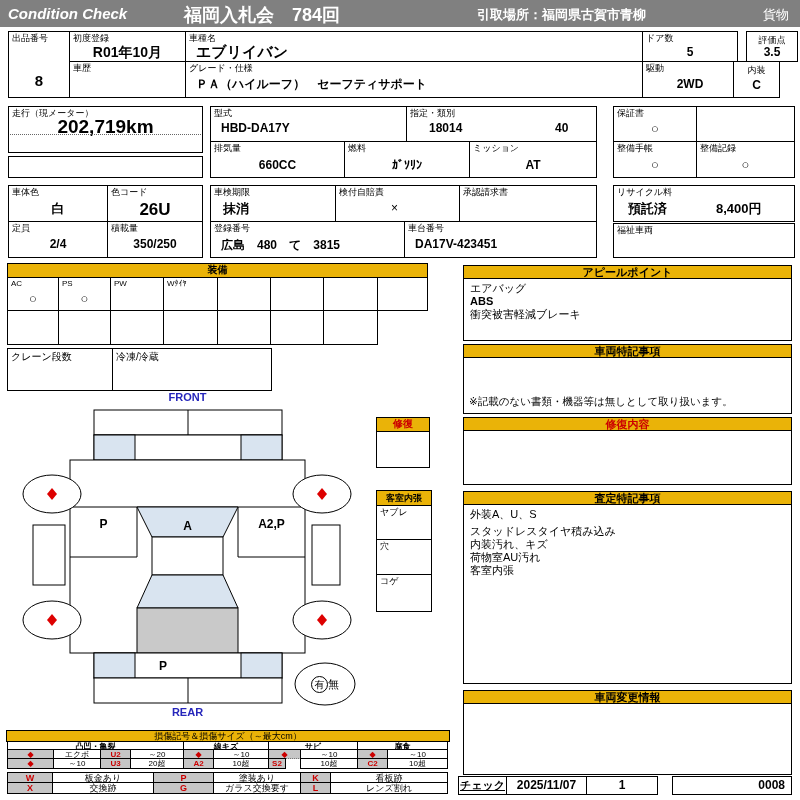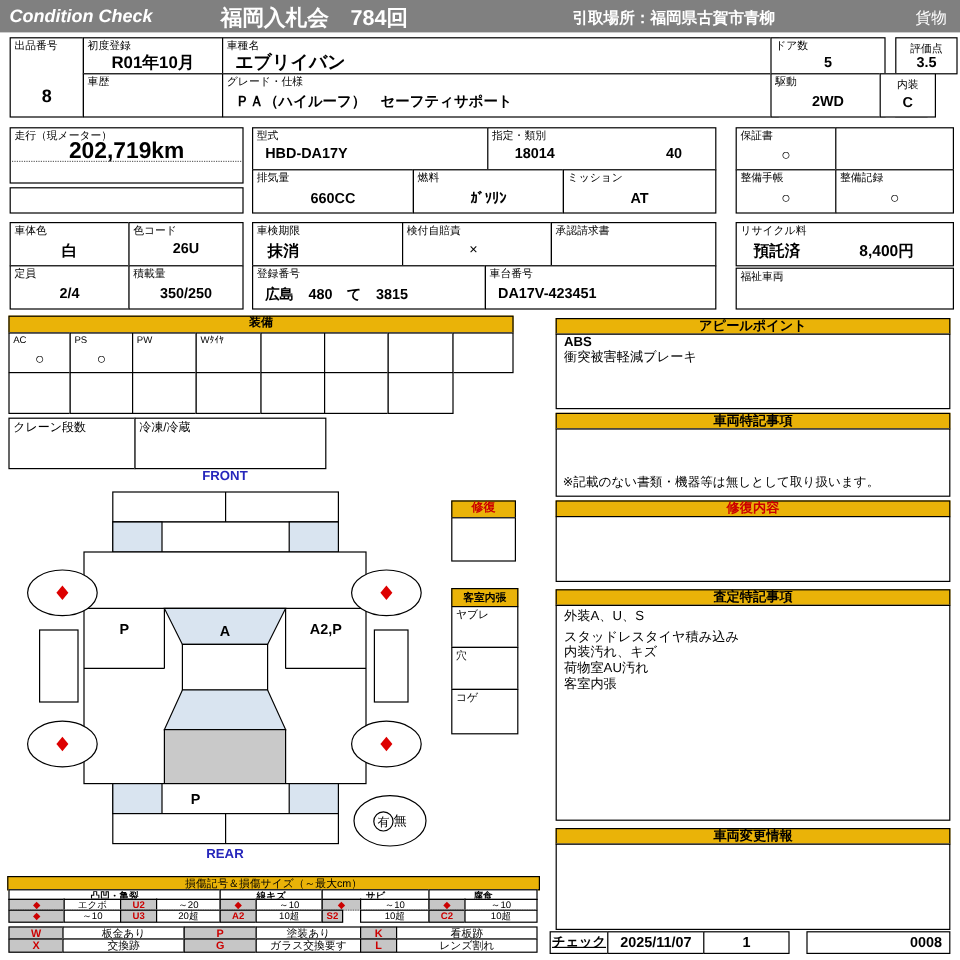--- a/index.html
+++ b/index.html
@@ -119,21 +119,21 @@
     <span class="lbl">整備記録</span>
     <span class="cv" style="top:15px;font-size:13px;">○</span>
   </div>
 
   <div class="box" style="left:8px;top:185px;width:100px;height:37px;">
     <span class="lbl">車体色</span>
     <span class="cv" style="top:14px;font-size:13px;">白</span>
   </div>
   <div class="box" style="left:107px;top:185px;width:96px;height:37px;">
     <span class="lbl">色コード</span>
-    <span class="cv" style="top:14px;font-size:12px;">26U</span>
+    <span class="cv" style="top:14px;font-size:17px;">26U</span>
   </div>
   <div class="box" style="left:8px;top:221px;width:100px;height:37px;">
     <span class="lbl">定員</span>
     <span class="cv" style="top:15px;font-size:12px;">2/4</span>
   </div>
   <div class="box" style="left:107px;top:221px;width:96px;height:37px;">
     <span class="lbl">積載量</span>
     <span class="cv" style="top:15px;font-size:12px;">350/250</span>
   </div>
   <div class="box" style="left:210px;top:185px;width:126px;height:37px;">
@@ -261,20 +261,21 @@
   </div>
   <div class="box" style="left:376px;top:539px;width:56px;height:36px;">
     <span class="lbl">穴</span>
   </div>
   <div class="box" style="left:376px;top:574px;width:56px;height:38px;">
     <span class="lbl">コゲ</span>
   </div>
 
   <div class="hdrbar" style="left:463px;top:265px;width:329px;height:14px;">アピールポイント</div>
   <div class="box" style="left:463px;top:278px;width:329px;height:63px;">
+    <div class="pnl-line" style="margin:3px 0 0 6px;">エアバッグ</div>
     <div class="pnl-line" style="margin-left:6px;font-weight:bold;">ABS</div>
     <div class="pnl-line" style="margin-left:6px;">衝突被害軽減ブレーキ</div>
   </div>
 
   <div class="hdrbar" style="left:463px;top:344px;width:329px;height:14px;">車両特記事項</div>
   <div class="box" style="left:463px;top:357px;width:329px;height:57px;">
     <span class="abs" style="left:5px;bottom:4px;font-size:10.5px;white-space:nowrap;">※記載のない書類・機器等は無しとして取り扱います。</span>
   </div>
 
   <div class="hdrbar" style="left:463px;top:417px;width:329px;height:14px;">

